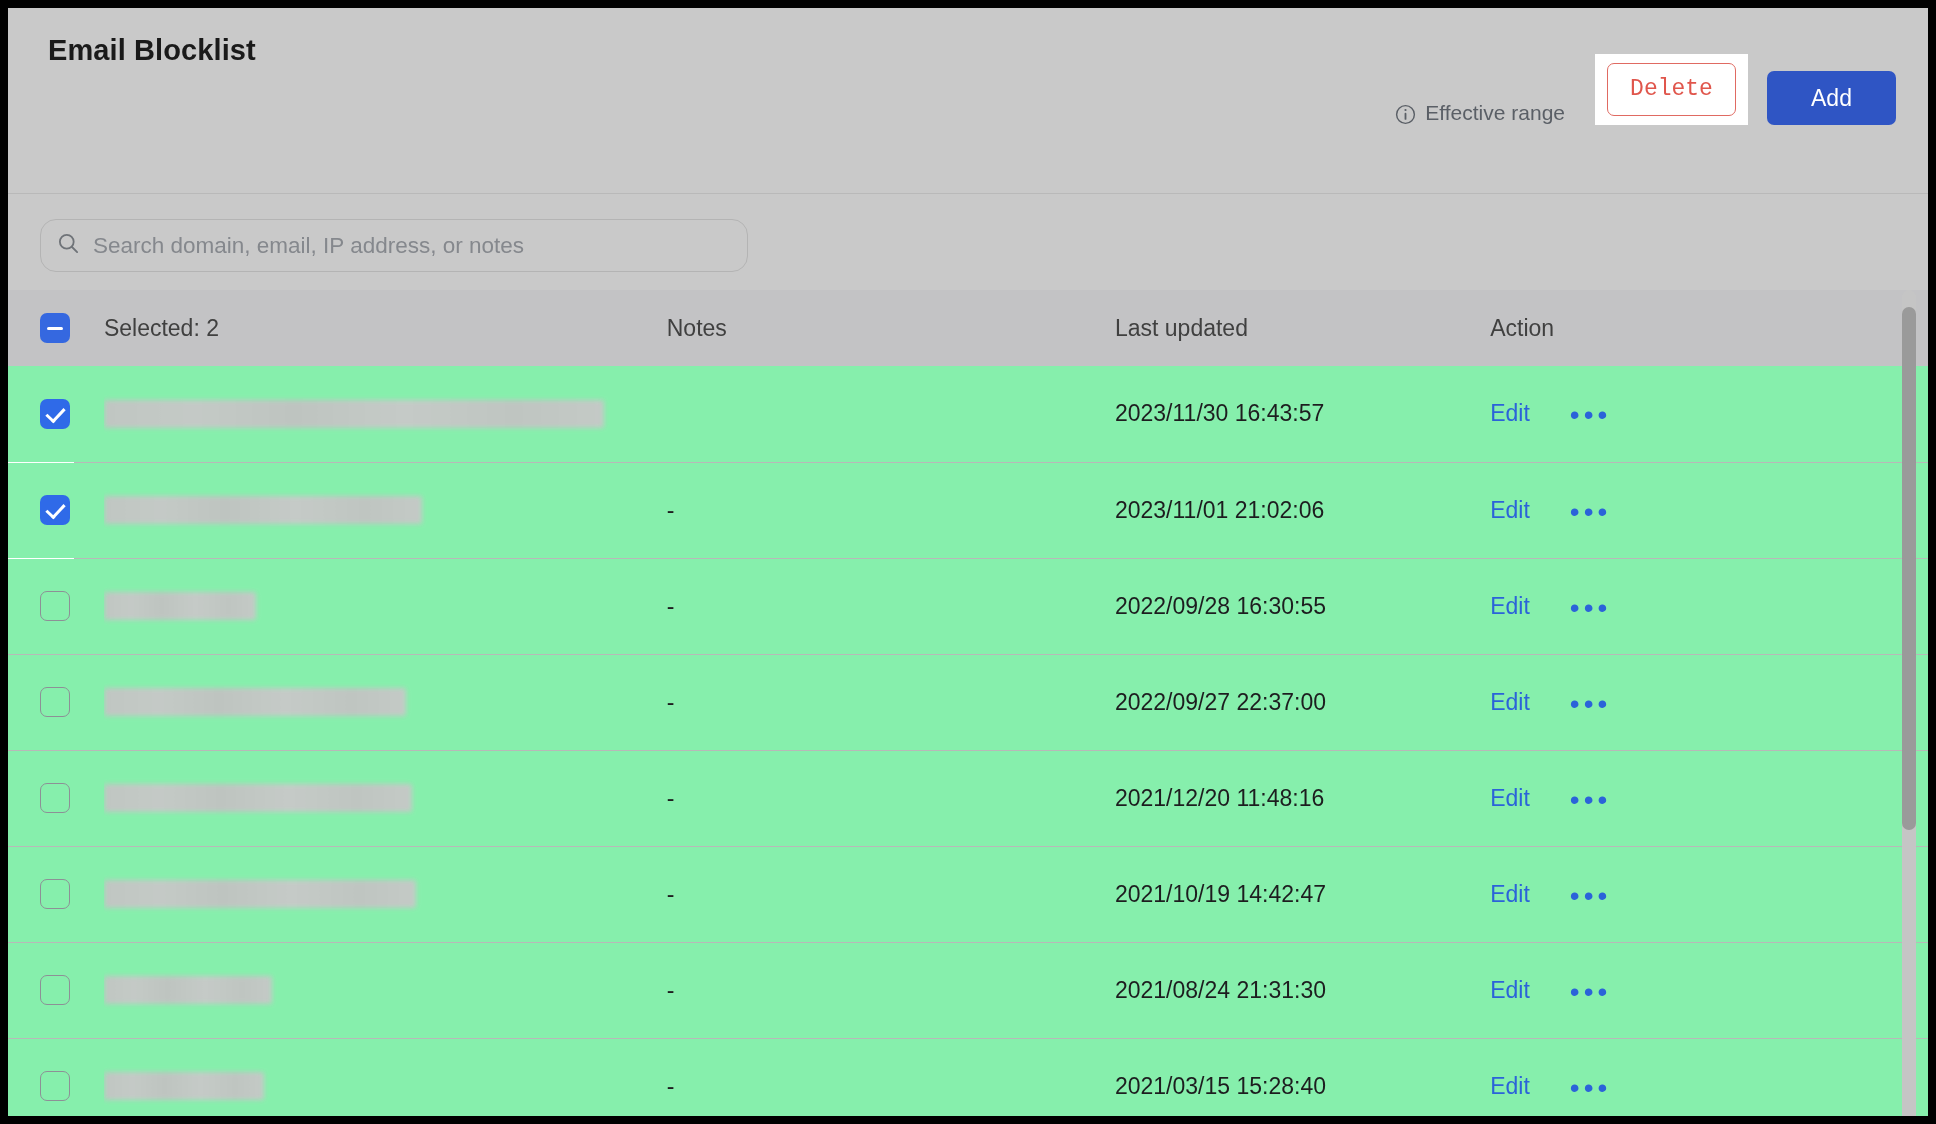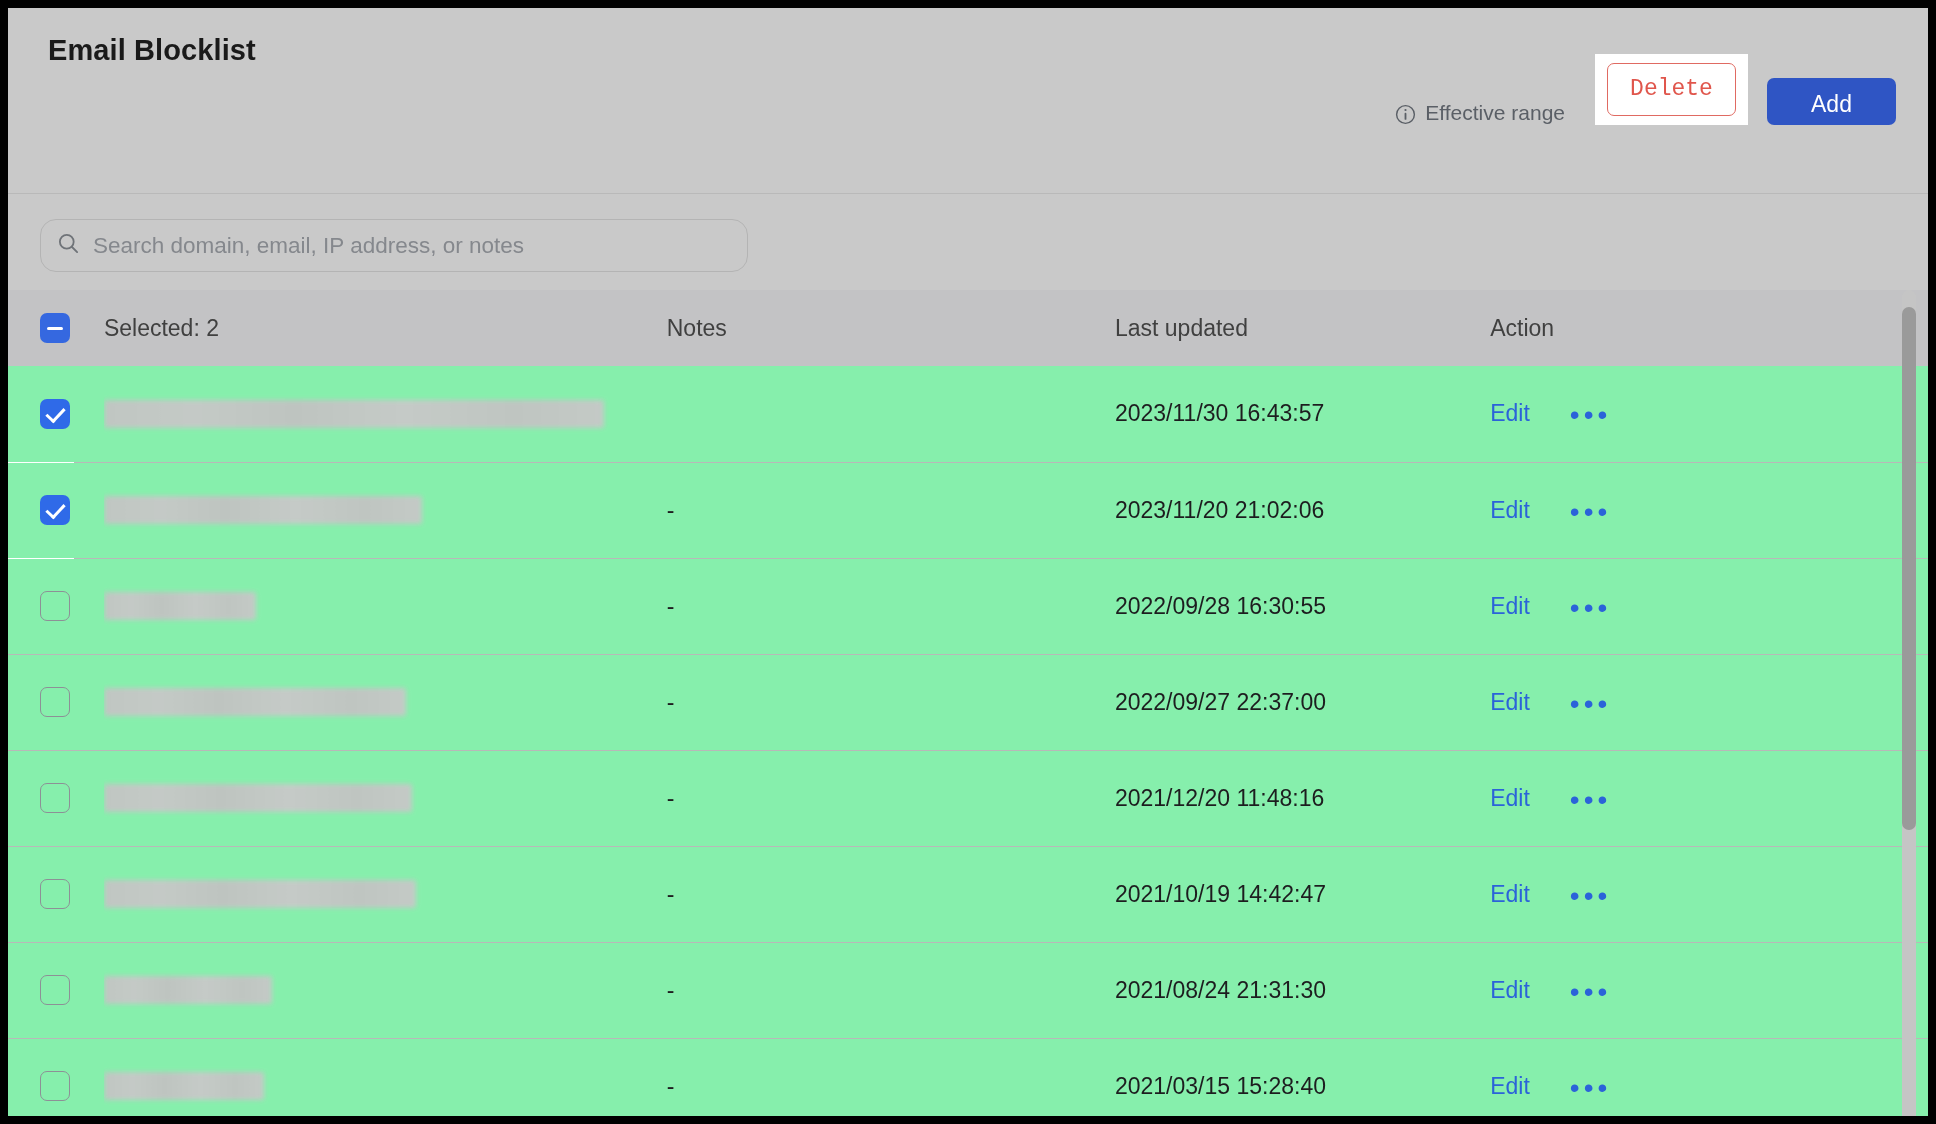--- a/index.html
+++ b/index.html
@@ -64,21 +64,21 @@
     line-height: 51px; text-align: center;
     cursor: pointer;
     font-family: Liberation Mono, monospace;
   }
   .btn-add {
     background: #2f55c4;
     border: none;
     color: #ffffff;
     border-radius: 7px;
     font-size: 23px;
-    width: 129px; height: 47px;
+    width: 129px; height: 54px;
     line-height: 53px; text-align: center;
     margin-left: 11px;
     cursor: pointer;
     font-family: "Liberation Sans", sans-serif;
   }
 
   
   .search-wrap { position: relative; height: 96px; }
   .search-box {
     position: absolute; left: 32px; top: 25px;
@@ -245,21 +245,21 @@
             <td class="dash"></td>
             <td>2023/11/30 16:43:57</td>
             <td><span class="edit-link">Edit</span><span class="dots">•••</span></td>
           </tr>
           <tr>
             <td class="pad-first cb-cellwrap"><span class="cb on"></span></td>
             <td>
               <div class="redact" style="width: 318px;"></div>
             </td>
             <td class="dash">-</td>
-            <td>2023/11/20 21:02:06</td>
+            <td>2023/11/01 21:02:06</td>
             <td><span class="edit-link">Edit</span><span class="dots">•••</span></td>
           </tr>
           <tr>
             <td class="pad-first cb-cellwrap"><span class="cb off"></span></td>
             <td>
               <div class="redact" style="width: 152px;"></div>
             </td>
             <td class="dash">-</td>
             <td>2022/09/28 16:30:55</td>
             <td><span class="edit-link">Edit</span><span class="dots">•••</span></td>

